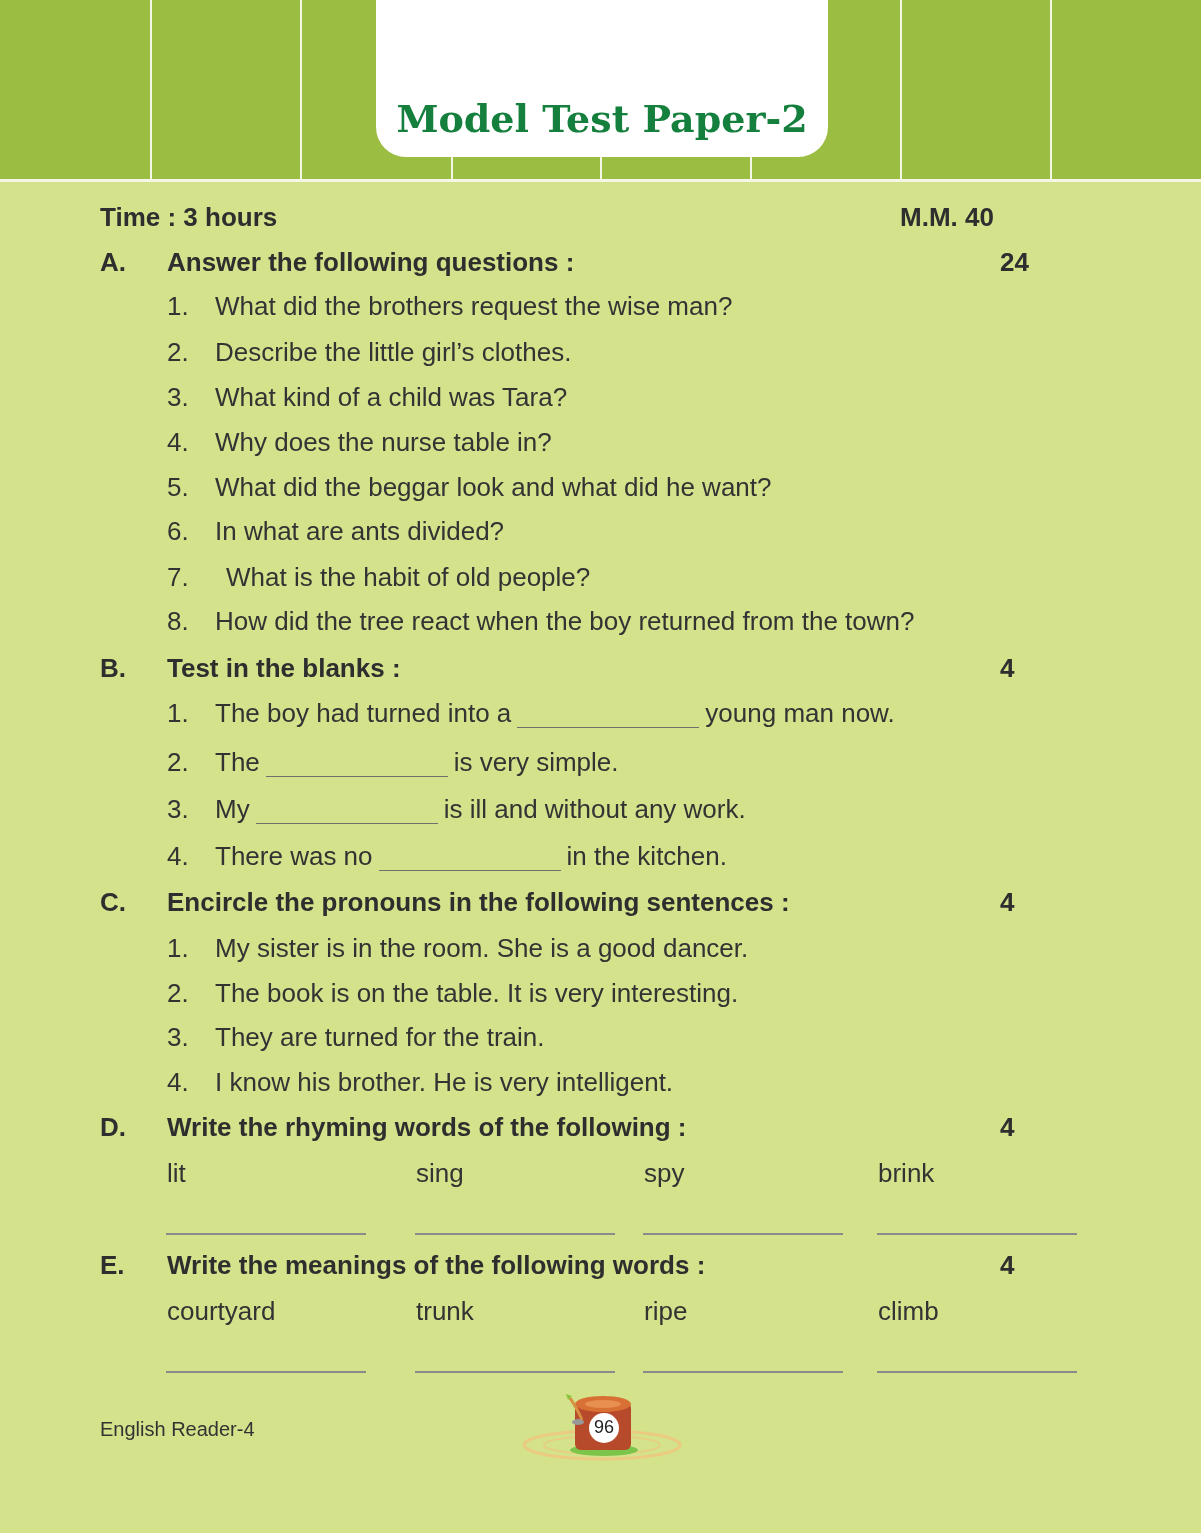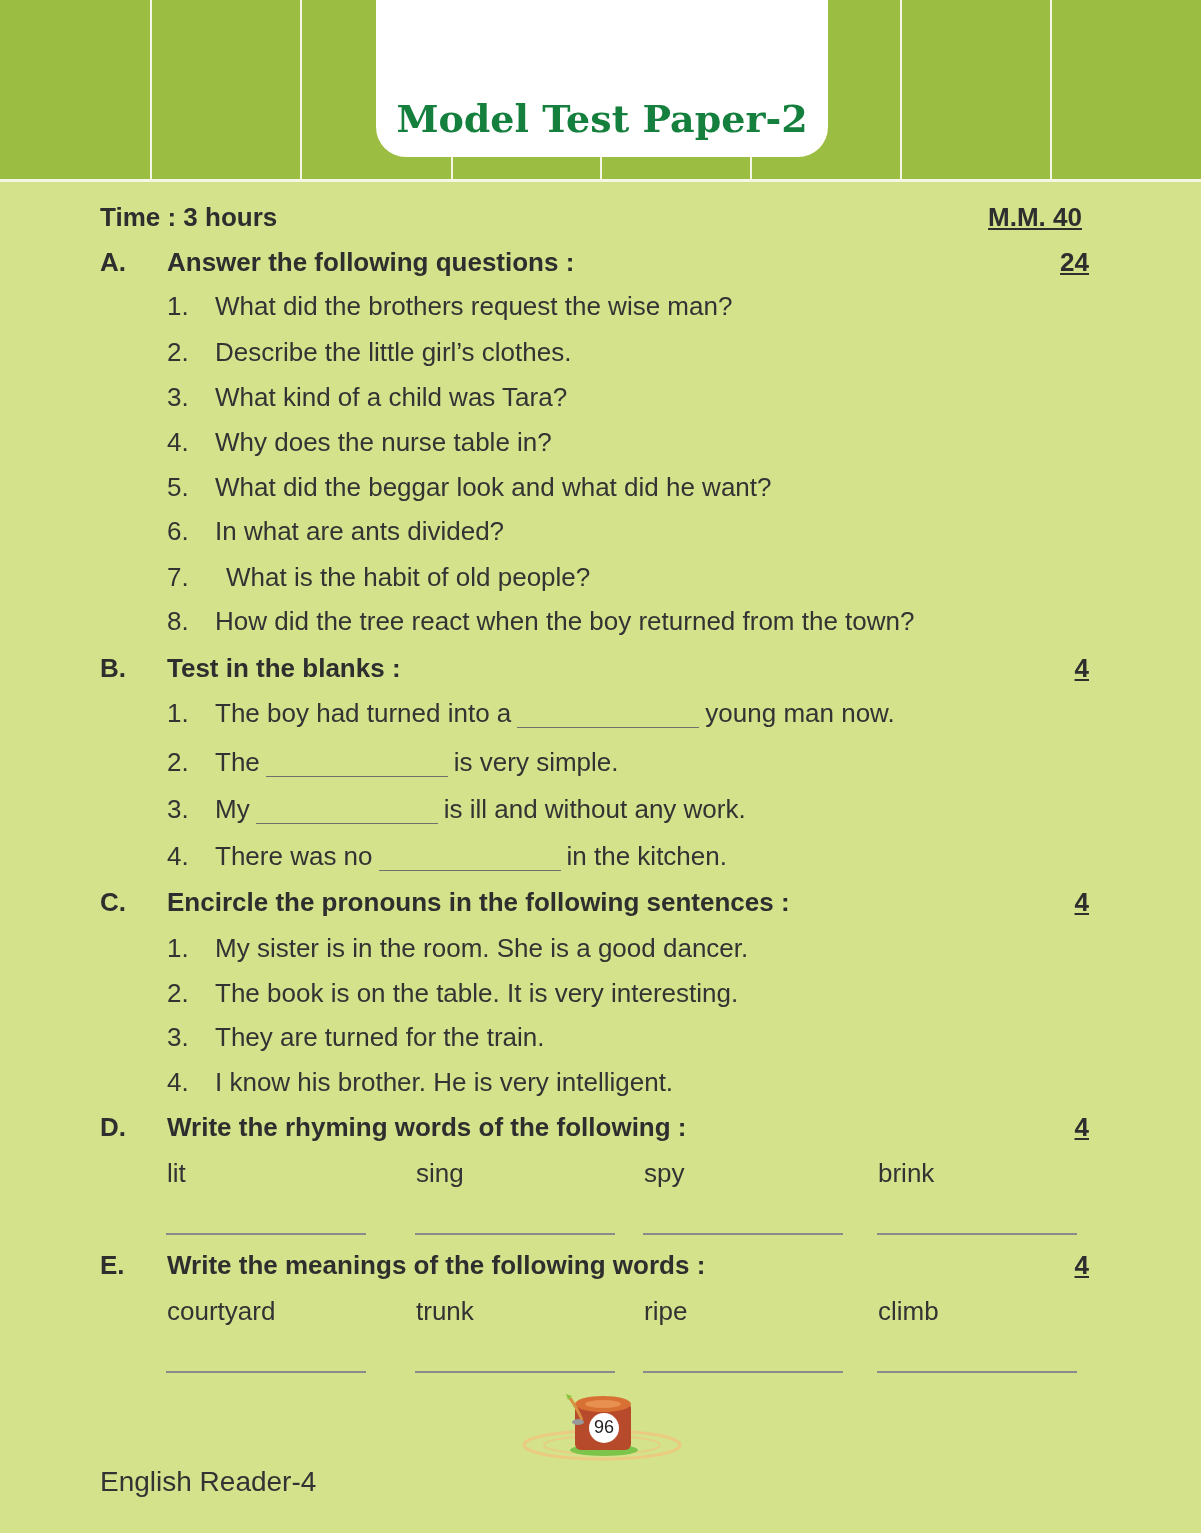--- a/index.html
+++ b/index.html
@@ -36,31 +36,31 @@
     letter-spacing: 0px;
   }
   .row {
     position: absolute;
     font-size: 26px;
     line-height: 30px;
     white-space: nowrap;
   }
   .bold { font-weight: bold; text-align: center; }
   .normal { font-weight: normal; color: #333; }
-  .right { text-align: right; text-decoration: underline; }
+  .right { text-align: left; }
   .blank {
     display: inline-block; width: 182px; border-bottom: 1.5px solid #6f6f6f;
     height: 26px; vertical-align: bottom; margin: 0 6px;
   }
   .ans-line {
     position: absolute; height: 0; border-top: 2px solid #8a8a8a; width: 200px;
   }
   .footer-text {
     position: absolute; left: 100px; top: 1418px;
-    font-size: 28px; color: #333; margin-top: 48px;
+    font-size: 20px; color: #333;
   }
   .stump {
     position: absolute; left: 520px; top: 1390px; width: 165px; height: 75px;
   }
 </style>
 </head>
 <body>
 
 <div class="header">
   <div class="vline" style="left:150px;height:181px"></div>

